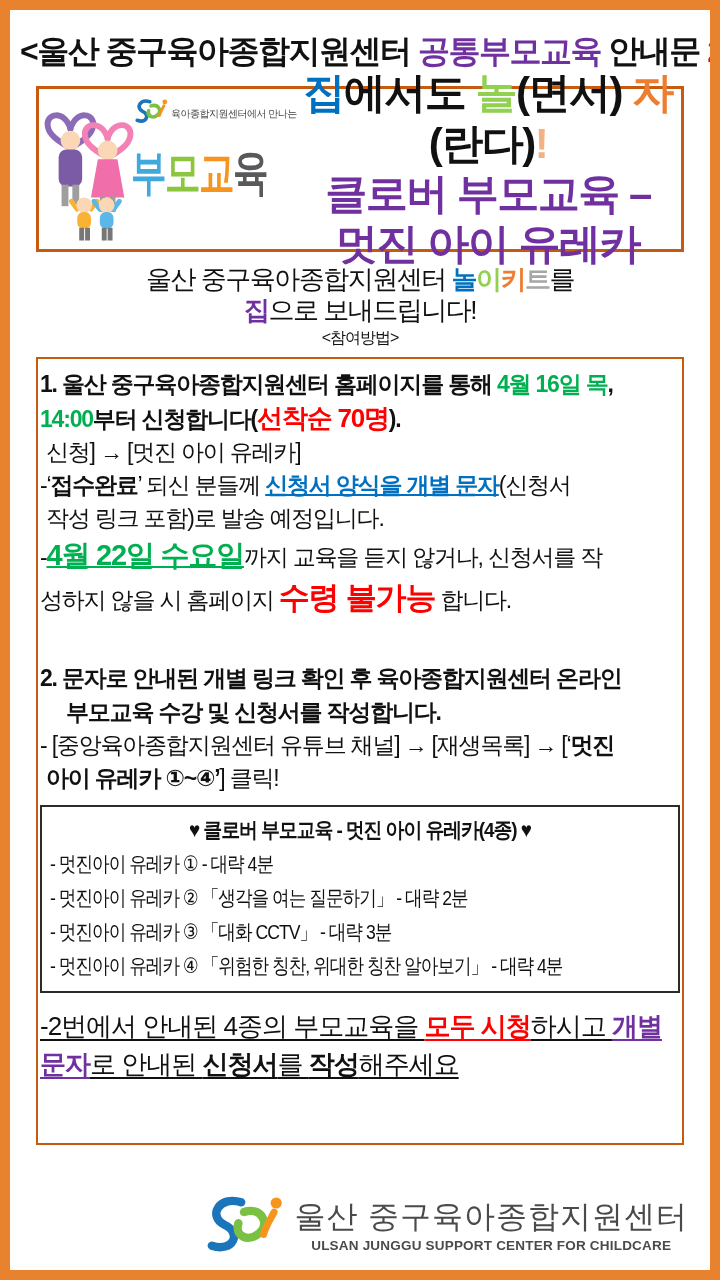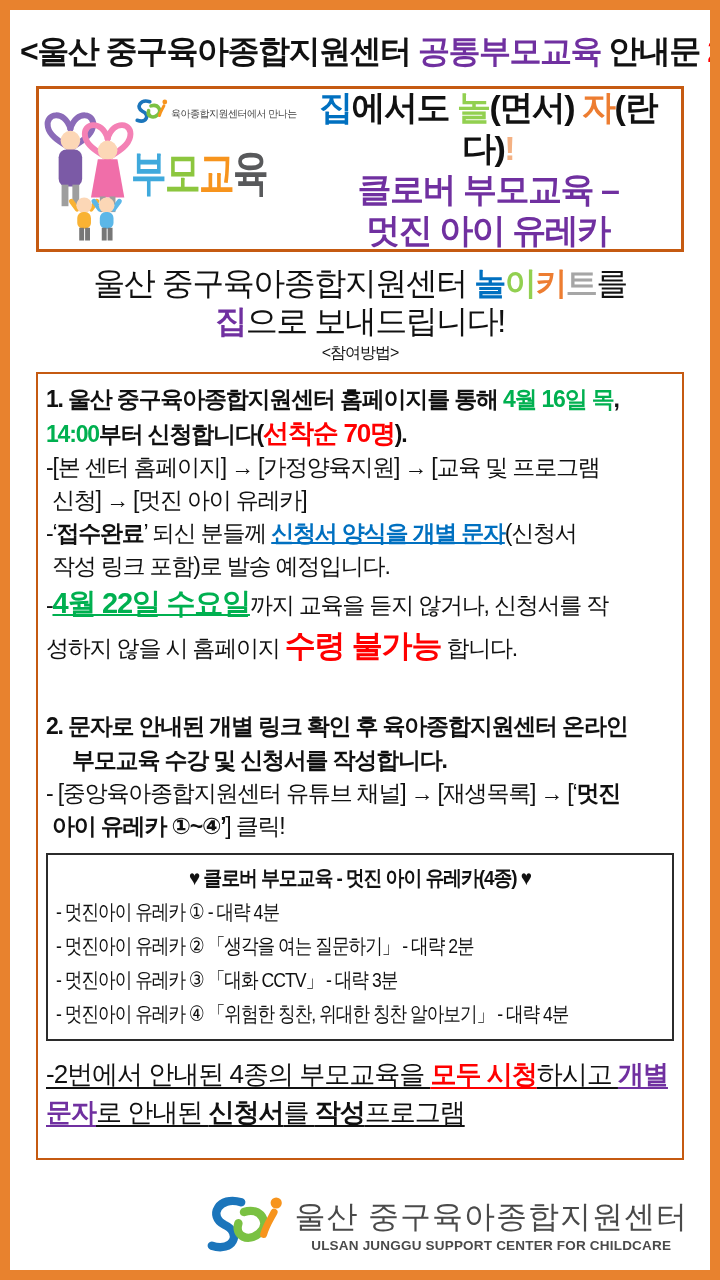--- a/index.html
+++ b/index.html
@@ -18,29 +18,29 @@
   .b { font-weight:bold; }
 
   
   .banner { margin:12px 16px 0; border:3px solid #C55A11; height:160px; display:flex; background:#fff; }
   .banner-left { width:212px; position:relative; flex:none;padding-left:44px; }
   .family-svg { position:absolute; left:2px; top:4px; }
   .logo-row { position:absolute; left:94px; top:8px; display:flex; gap:2px; white-space:nowrap; }
   .tagline { font-size:10px; color:#444; padding-top:10px; letter-spacing:-0.5px; }
   .wordmark { position:absolute; left:92px; top:52px; font-weight:bold; }
   .wordmark .inner { display:inline-block; transform:scaleX(0.74); transform-origin:0 50%; font-size:48px; letter-spacing:-2px; white-space:nowrap; }
-  .banner-right { flex:1; display:flex; flex-direction:column; justify-content:center; text-align:center; font-weight:bold; font-size:34px; line-height:1.2; letter-spacing:-1.5px; }
+  .banner-right { flex:1; display:flex; flex-direction:column; justify-content:center; text-align:center; font-weight:bold; font-size:42px; line-height:1.2; letter-spacing:-1.5px; }
   .banner-right .sub { color:#7030A0; }
 
   
-  .lead { text-align:center; font-size:32px; letter-spacing:-1.5px; line-height:1.2; margin-top:12px; }
+  .lead { text-align:center; font-size:26px; letter-spacing:-1.5px; line-height:1.2; margin-top:12px; }
   .method { text-align:center; font-size:16px; letter-spacing:-1px; margin-top:2px; }
 
   
-  .box { margin:8px 16px 0; border:2px solid #C55A11; padding:8px 8px 0; box-sizing:border-box; height:788px; font-size:23px; letter-spacing:-1.2px; overflow:hidden; }
+  .box { margin:8px 16px 0; border:2px solid #C55A11; padding:8px 2px 0; box-sizing:border-box; height:788px; font-size:23px; letter-spacing:-1.2px; overflow:hidden; }
   .ln { line-height:33px; white-space:nowrap; }
   .ln.bold { font-weight:bold; line-height:34px; }
   .big-green { color:#00B050; font-weight:bold; font-size:29px; text-decoration:underline; text-decoration-thickness:2px; }
   .big-red { color:#FF0000; font-weight:bold; font-size:31px; }
   .mid-red { color:#FF0000; font-weight:bold; font-size:26px; }
   .blue-link { color:#0070C0; font-weight:bold; text-decoration:underline; text-decoration-thickness:2px; }
   .ln7 { line-height:40px; }
   .ln8 { line-height:42px; }
   .indent1 { padding-left:6px; }
   .indent2 { padding-left:26px; }
@@ -119,21 +119,20 @@
   <div class="lead">
     <div><span>울산 중구육아종합지원센터 </span><span class="b c-blue">놀</span><span class="b" style="color:#92D050">이</span><span class="b c-orange">키</span><span class="b c-gray">트</span><span>를</span></div>
     <div><span class="b c-purple">집</span><span>으로 보내드립니다!</span></div>
   </div>
   <div class="method">&lt;참여방법&gt;</div>
 
   <div class="box">
 
     <div class="ln bold"><span>1. 울산 중구육아종합지원센터 홈페이지를 통해 </span><span class="c-green">4월 16일 목</span><span>,</span></div>
     <div class="ln bold"><span class="c-green">14:00</span><span>부터 신청합니다(</span><span class="mid-red">선착순 70명</span><span>).</span></div>
-    <div class="ln">-[본 센터 홈페이지] → [가정양육지원] → [교육 및 프로그램</div>
     <div class="ln indent1">신청] → [멋진 아이 유레카]</div>
     <div class="ln"><span>-‘</span><span class="b">접수완료</span><span>’ 되신 분들께 </span><span class="blue-link">신청서 양식을 개별 문자</span><span>(신청서</span></div>
     <div class="ln indent1">작성 링크 포함)로 발송 예정입니다.</div>
     <div class="ln ln7"><span>-</span><span class="big-green">4월 22일 수요일</span><span>까지 교육을 듣지 않거나, 신청서를 작</span></div>
     <div class="ln ln8"><span>성하지 않을 시 홈페이지 </span><span class="big-red">수령 불가능</span><span> 합니다.</span></div>
 
     <div class="step2">
       <div class="ln bold">2. 문자로 안내된 개별 링크 확인 후 육아종합지원센터 온라인</div>
       <div class="ln bold indent2">부모교육 수강 및 신청서를 작성합니다.</div>
       <div class="ln"><span>- [중앙육아종합지원센터 유튜브 채널] → [재생목록] → [‘</span><span class="b">멋진</span></div>
@@ -143,21 +142,21 @@
     <div class="videobox">
       <div class="vline vtitle"><span class="cond">♥ 클로버 부모교육 - 멋진 아이 유레카(4종) ♥</span></div>
       <div class="vline"><span class="cond">- 멋진아이 유레카 ① - 대략 4분</span></div>
       <div class="vline"><span class="cond">- 멋진아이 유레카 ② 「생각을 여는 질문하기」 - 대략 2분</span></div>
       <div class="vline"><span class="cond">- 멋진아이 유레카 ③ 「대화 CCTV」 - 대략 3분</span></div>
       <div class="vline"><span class="cond">- 멋진아이 유레카 ④ 「위험한 칭찬, 위대한 칭찬 알아보기」 - 대략 4분</span></div>
     </div>
 
     <div class="closing">
       <div class="ln"><span class="u">-2번에서 안내된 4종의 부모교육을 </span><span class="u b c-red">모두 시청</span><span class="u">하시고 </span><span class="u b c-purple">개별</span></div>
-      <div class="ln"><span class="u b c-purple">문자</span><span class="u">로 안내된 </span><span class="u b">신청서</span><span class="u">를 </span><span class="u b">작성</span><span class="u">프로그램</span></div>
+      <div class="ln"><span class="u b c-purple">문자</span><span class="u">로 안내된 </span><span class="u b">신청서</span><span class="u">를 </span><span class="u b">작성</span><span class="u">해주세요</span></div>
     </div>
 
   </div>
 
   <div class="footer">
     <svg width="84" height="64" viewBox="0 0 120 90">
       <path d="M56 14 C24 4 8 34 32 46 C58 58 44 86 14 76" fill="none" stroke="#1B75BB" stroke-width="12" stroke-linecap="round"></path>
       <path d="M60 28 C84 20 98 44 82 58 C66 72 46 62 52 44" fill="none" stroke="#7AC143" stroke-width="12" stroke-linecap="round"></path>
       <path d="M88 60 C92 46 98 38 103 28" fill="none" stroke="#F7941D" stroke-width="10" stroke-linecap="round"></path>
       <circle cx="106" cy="15" r="8" fill="#F7941D"></circle>

